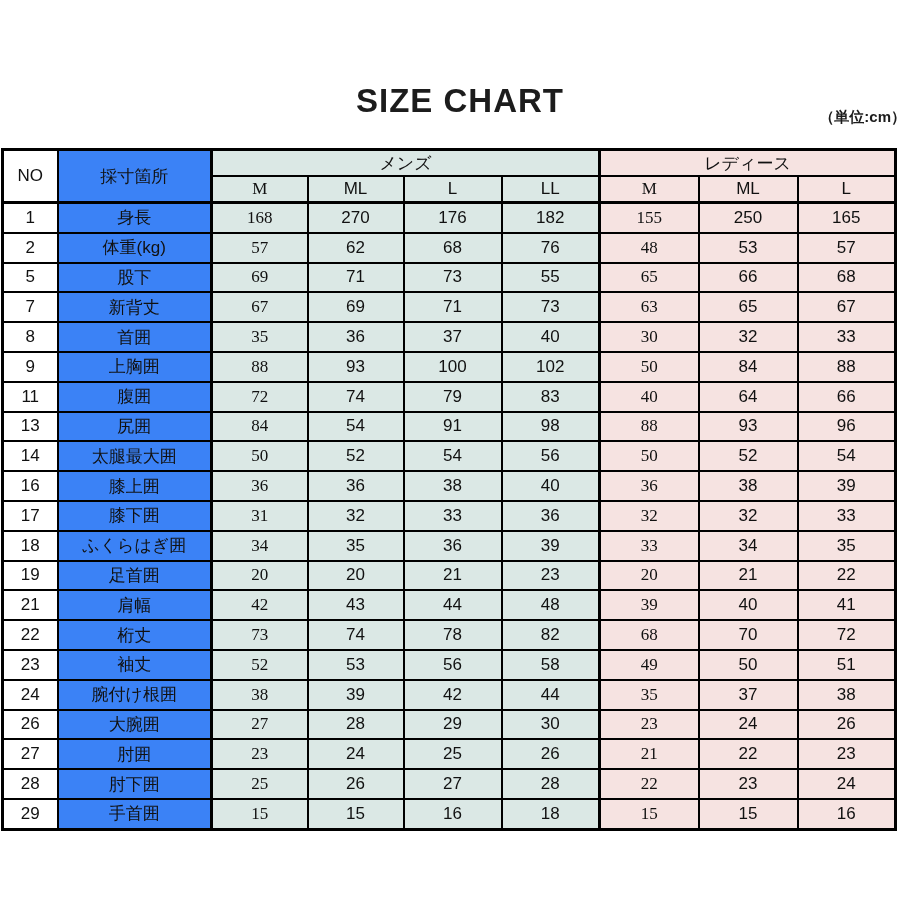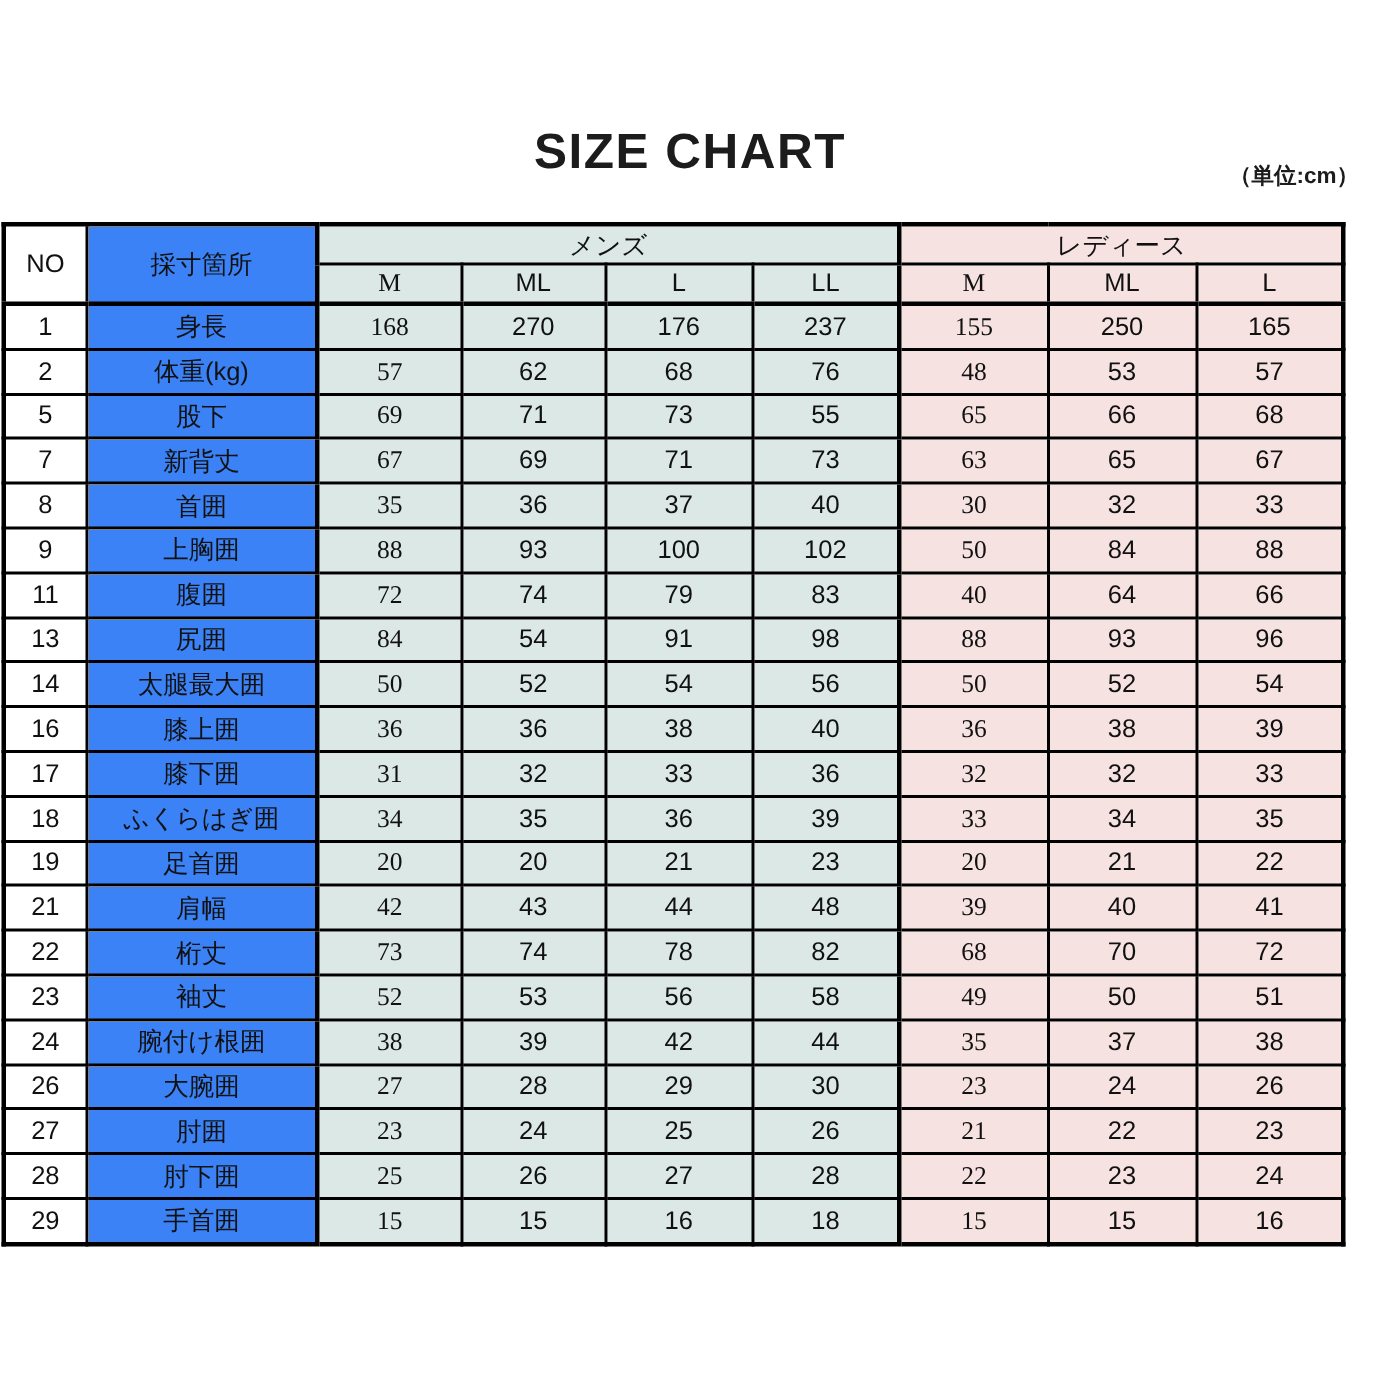--- a/index.html
+++ b/index.html
@@ -109,21 +109,21 @@
         <th class="ladies-bg">L</th>
       </tr>
     </thead>
     <tbody>
   <tr>
     <td class="white-bg">1</td>
     <td class="label-bg">身長</td>
     <td class="mens-bg sep-left">168</td>
     <td class="mens-bg">270</td>
     <td class="mens-bg">176</td>
-    <td class="mens-bg">237</td>
+    <td class="mens-bg">182</td>
     <td class="ladies-bg sep-left">155</td>
     <td class="ladies-bg">250</td>
     <td class="ladies-bg">165</td>
   </tr>
 
   <tr>
     <td class="white-bg">2</td>
     <td class="label-bg">体重(kg)</td>
     <td class="mens-bg sep-left">57</td>
     <td class="mens-bg">62</td>

